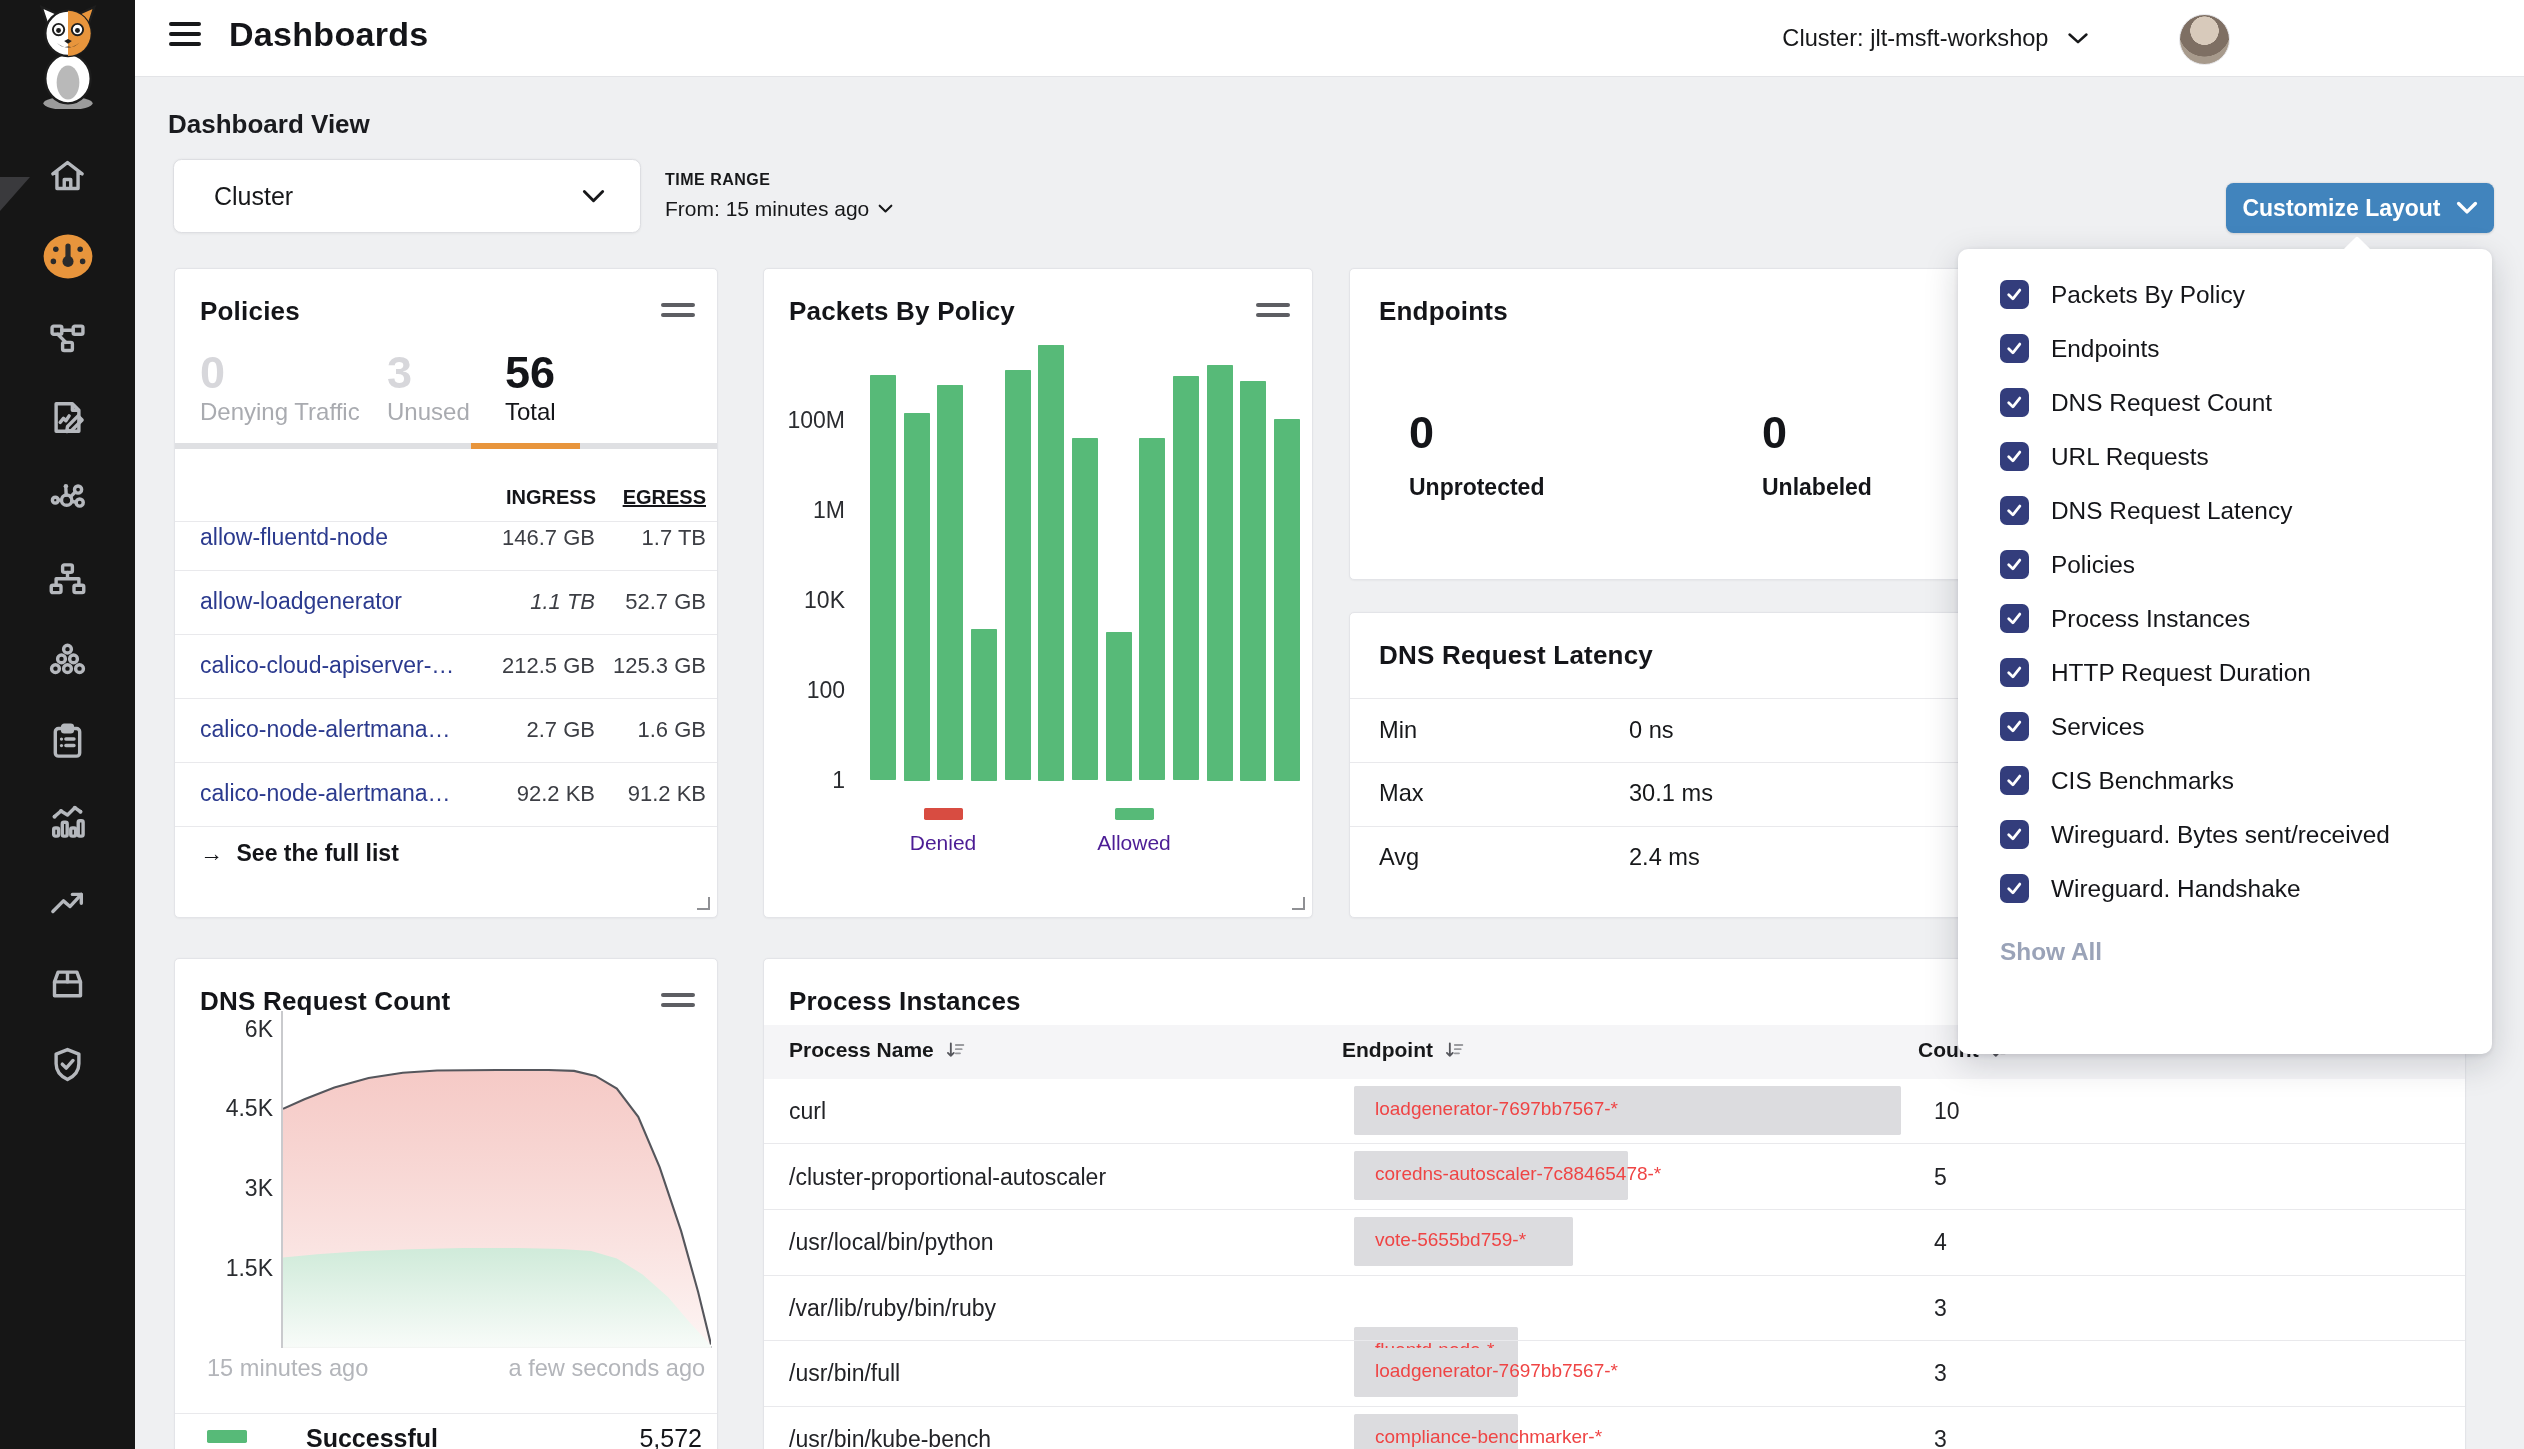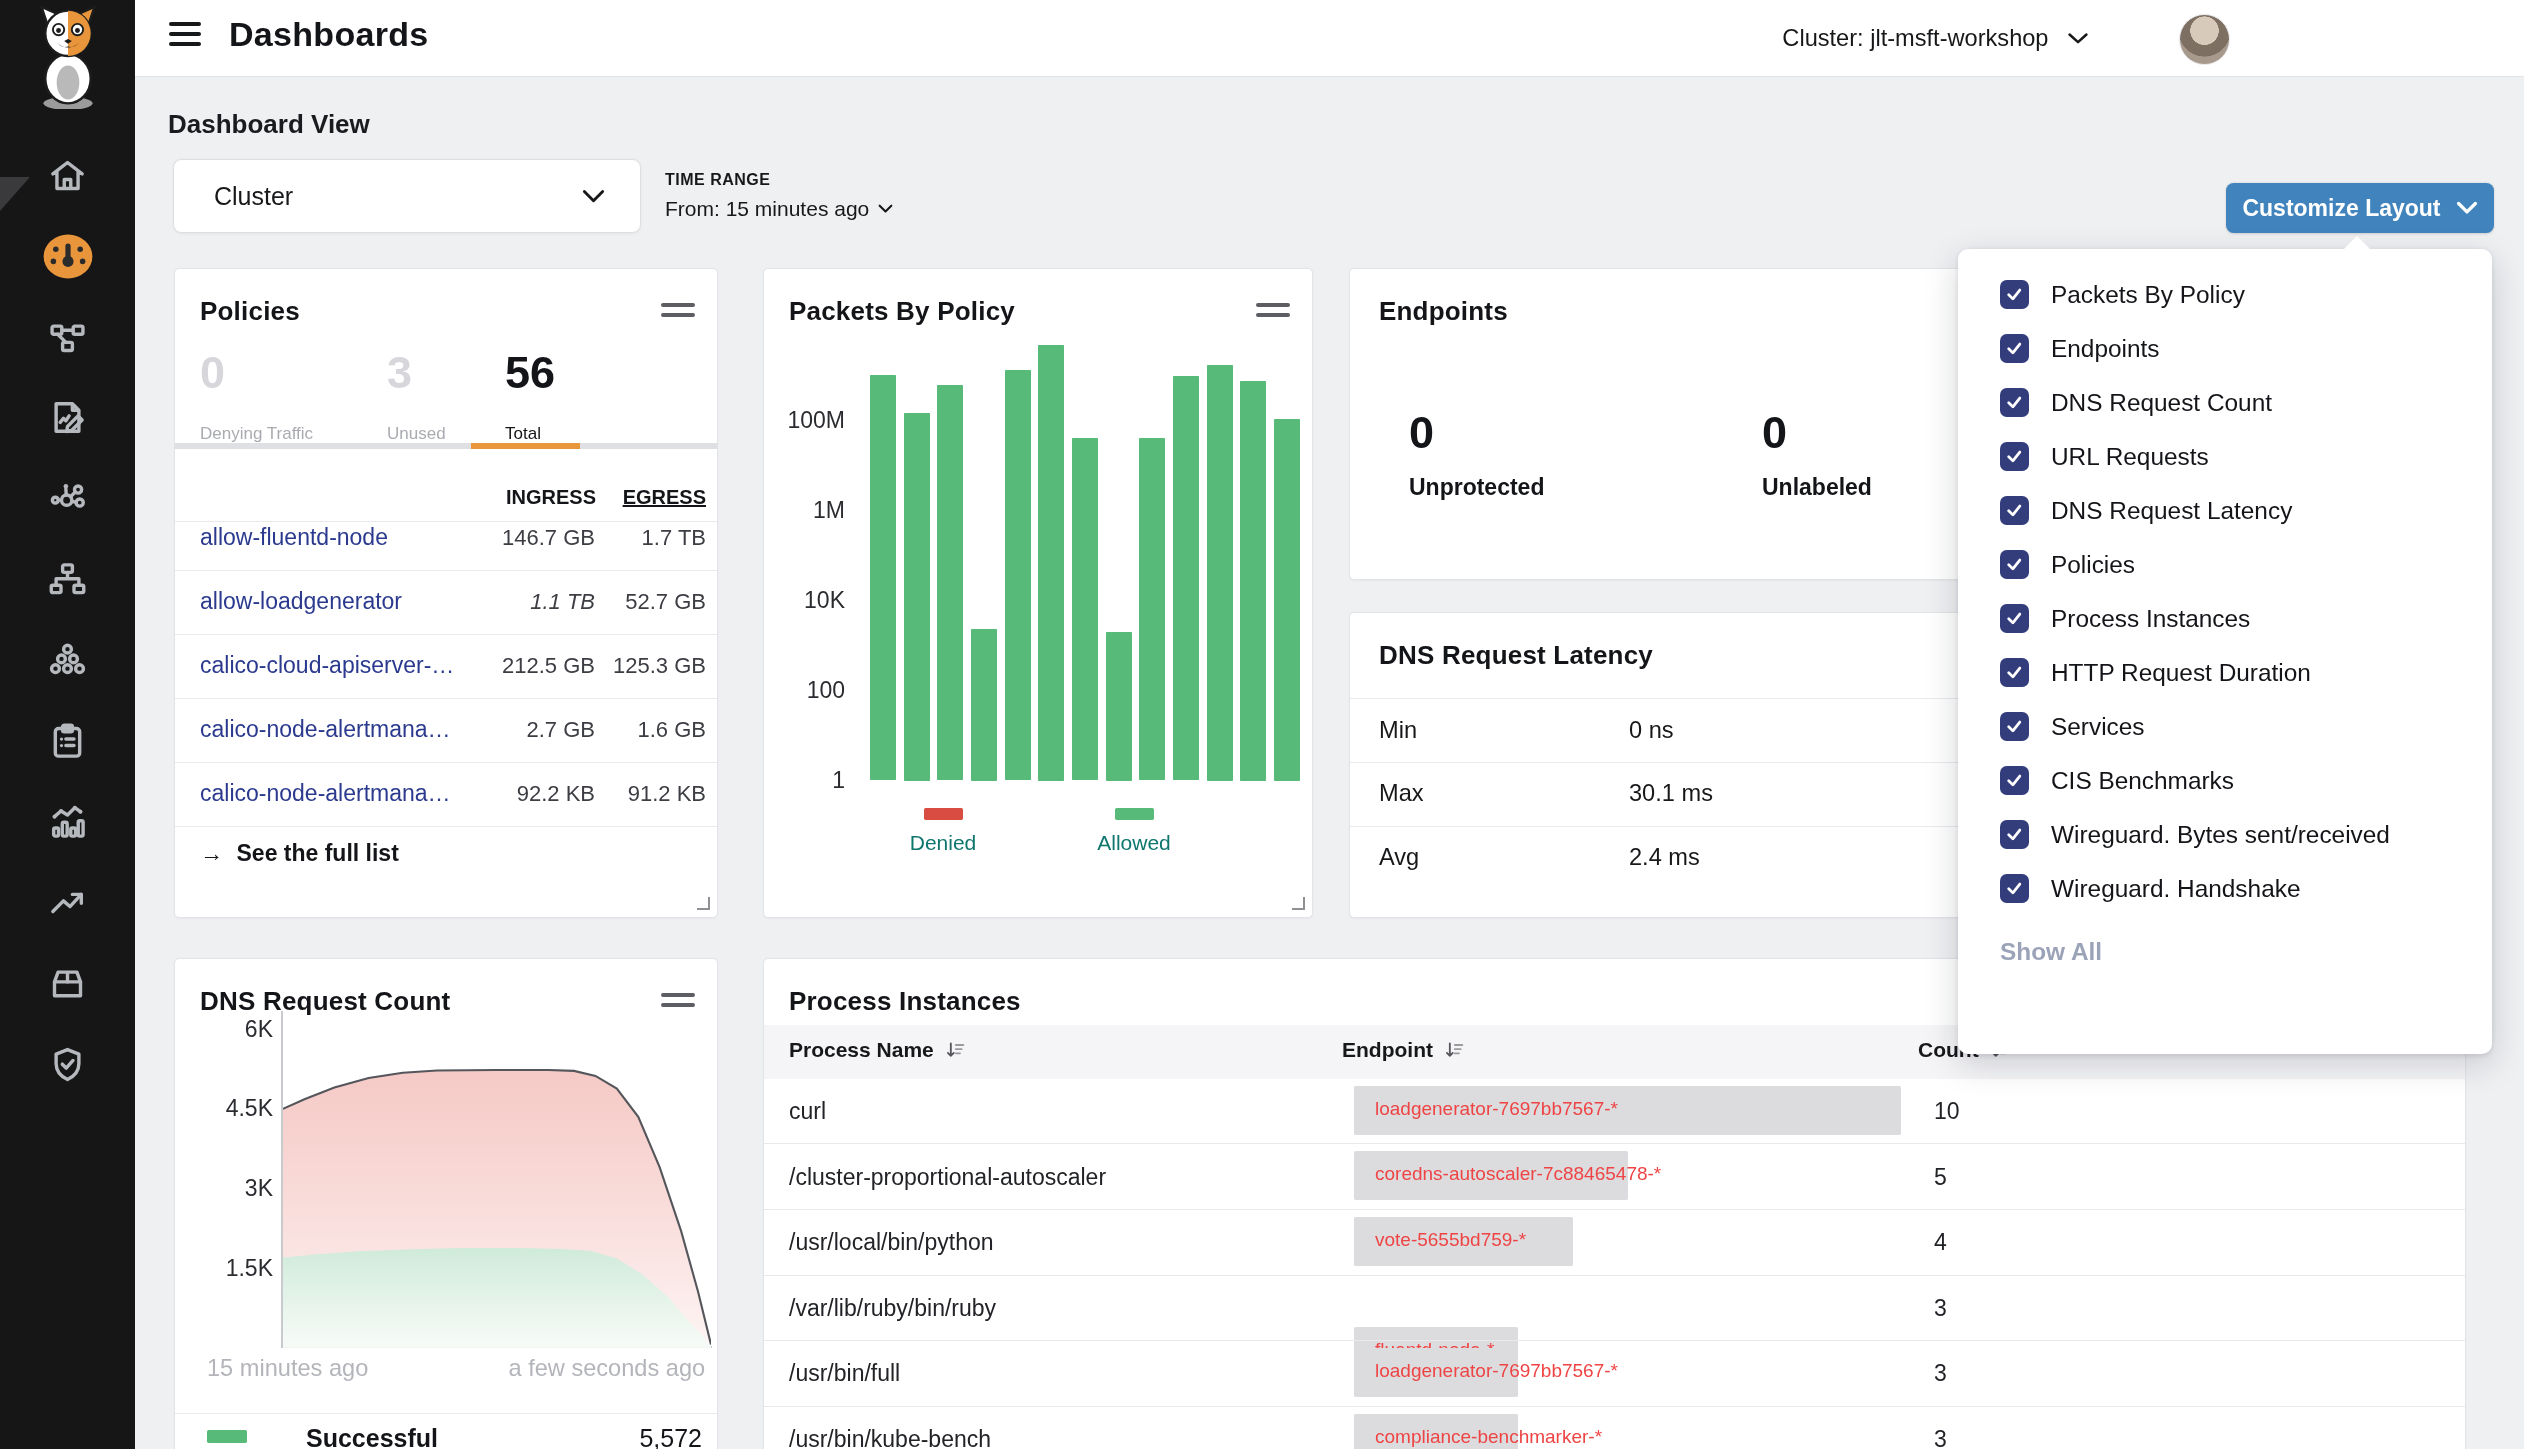--- a/index.html
+++ b/index.html
@@ -53,37 +53,37 @@
   .card{position:absolute;background:#fff;border:0.8px solid #e3e4e8;border-radius:5px;
     box-shadow:0 0.8px 1.7px rgba(0,0,0,.04);box-sizing:border-box;}
   .card-title{position:absolute;left:25px;top:27px;font-size:26px;font-weight:700;color:#141519;letter-spacing:0.2px;}
   .drag-handle{position:absolute;right:22px;top:34px;width:34px;cursor:grab;}
   .drag-handle i{display:block;height:4.2px;border-radius:2.5px;background:#5d5e63;margin-bottom:5.9px;}
   .resize-corner{position:absolute;right:6.7px;bottom:6.7px;width:11px;height:11px;
     border-right:2.5px solid #8f9094;border-bottom:2.5px solid #8f9094;cursor:nwse-resize;}
   
   .pol-stat{position:absolute;top:81px;}
   .pol-stat .v{font-size:45px;font-weight:700;line-height:1;}
-  .pol-stat .l{font-size:17px;margin-top:29px;}
+  .pol-stat .l{font-size:24px;margin-top:3px;}
   .pol-stat.muted .v{color:#d7d7db;} .pol-stat.muted .l{color:#a9abb0;}
   .pol-stat.active .v,.pol-stat.active .l{color:#141519;}
   .pol-divider{position:absolute;left:0;top:174px;width:100%;height:5.9px;background:#dfe0e3;}
   .pol-underline{position:absolute;left:296px;top:174px;width:109px;height:5.9px;background:#e8953c;z-index:2;}
   .pol-head{position:absolute;top:217px;font-size:20px;font-weight:700;color:#141519;text-align:right;}
   .pol-row-name{position:absolute;left:25px;font-size:23px;color:#2b3a8e;cursor:pointer;white-space:nowrap;}
   .pol-num{position:absolute;font-size:22px;color:#3c3e44;text-align:right;}
   .row-line{position:absolute;left:0;width:100%;height:0.8px;background:#e9e9ec;}
   .pol-footer{position:absolute;left:25px;top:571px;font-size:23px;font-weight:600;color:#141519;
     display:flex;align-items:center;gap:13.5px;cursor:pointer;}
   
   .tick-label{position:absolute;text-align:right;font-size:23px;color:#2a2c30;}
   .bar{position:absolute;background:#57ba78;border-radius:0.8px;}
   .legend-item{position:absolute;text-align:center;}
   .legend-item .sw{display:inline-block;width:39px;height:11.8px;border-radius:1.7px;}
-  .legend-item .lt{font-size:21px;color:#0f766e;margin-top:8.4px;}
+  .legend-item .lt{font-size:21px;color:#4c1d95;margin-top:8.4px;}
   
   .ep-stat{position:absolute;top:141px;}
   .ep-stat .v{font-size:45px;font-weight:700;color:#141519;line-height:1;}
   .ep-stat .l{font-size:23px;font-weight:600;color:#141519;margin-top:18.5px;}
   
   .lat-label{position:absolute;left:29px;font-size:23.6px;color:#17181a;}
   .lat-value{position:absolute;left:279px;font-size:23.6px;color:#17181a;}
   
   .axis-line{position:absolute;background:#c9cacd;}
   .x-label{position:absolute;font-size:23.6px;color:#b3b5ba;top:396px;}

